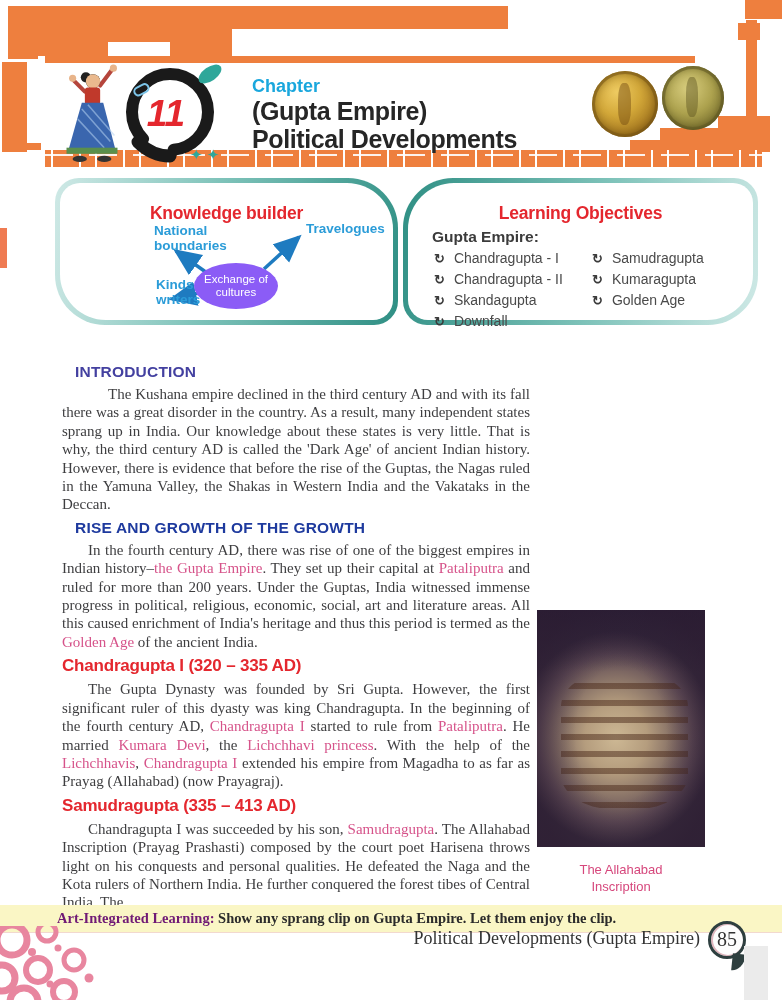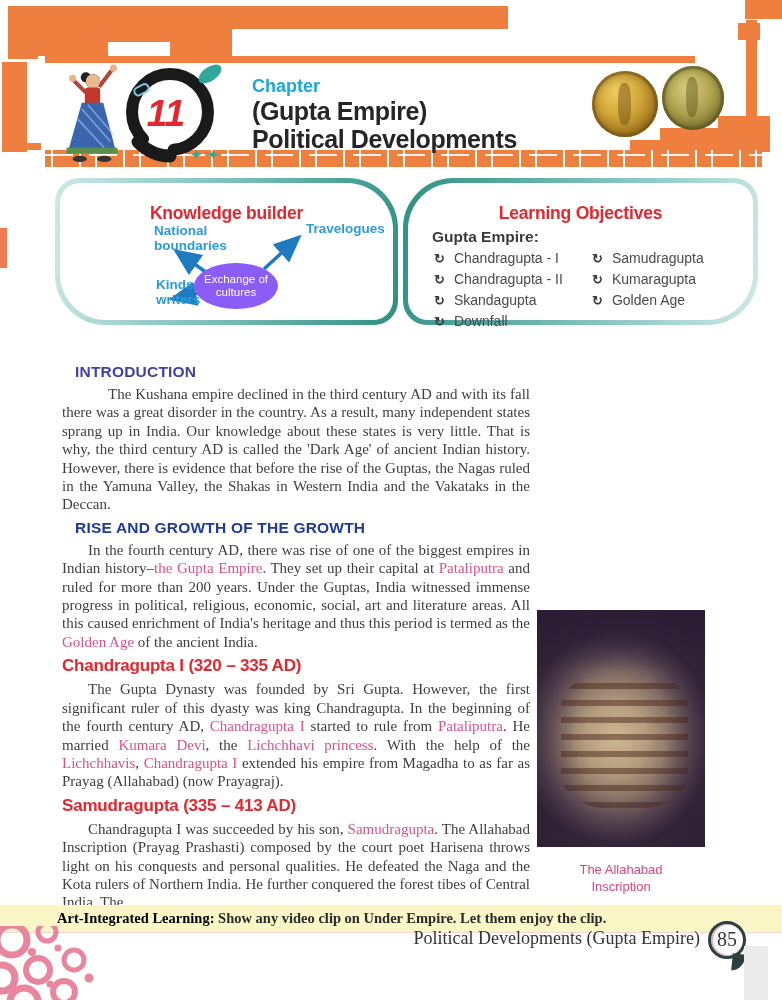--- a/index.html
+++ b/index.html
@@ -100,21 +100,21 @@
   .inscription .vignette{position:absolute;inset:0;
     background:radial-gradient(ellipse at 50% 52%,transparent 38%,rgba(42,26,48,.55) 82%),
                linear-gradient(180deg,rgba(40,28,52,.75) 0%,transparent 26%);}
   .fig-caption{margin-top:14px;text-align:center;font-family:"Liberation Sans",sans-serif;
     font-size:13px;line-height:17px;color:#d6477c;}
 
   
   .ail-strip{position:absolute;left:0;top:905px;width:782px;height:27px;background:#faf6c5;
     border-bottom:1px solid #f2d9cf;display:flex;align-items:center;}
   .ail-strip .txt{margin-left:57px;font-size:14.5px;color:#2b2b2b;font-weight:bold;}
-  .ail-label{color:#000000;font-weight:bold;}
+  .ail-label{color:#701a75;font-weight:bold;}
   .footer-line{position:absolute;left:0;top:928px;width:700px;text-align:right;font-size:18px;color:#333;}
   .page-badge{position:absolute;left:708px;top:921px;width:32px;height:32px;border-radius:50%;
     background:#fdfdfd;border:3px solid #2e3f3f;box-shadow:inset 1px 0 0 1px rgba(170,45,70,.35);
     text-align:center;line-height:31px;font-size:20px;color:#333;}
   .page-badge::after{content:'';position:absolute;right:-2px;bottom:-15px;width:13px;height:17px;
     background:#2e3f3f;border-radius:0 0 100% 0;transform:rotate(6deg);}
   .page-curl{position:absolute;left:744px;top:946px;width:24px;height:54px;background:#ebebeb;}
   .pink-rings{position:absolute;left:-8px;top:926px;}
 </style>
 </head>
@@ -256,21 +256,21 @@
       <div class="vignette"></div>
     </div>
     <div class="fig-caption">
       <div>The Allahabad</div>
       <div>Inscription</div>
     </div>
   </div>
 
   <div class="ail-strip">
     <div class="txt">
-      <span class="ail-label">Art-Integrated Learning:</span><span> Show any video clip on Under  Empire. Let them enjoy the clip.</span>
+      <span class="ail-label">Art-Integrated Learning:</span><span> Show any sprang clip on Gupta  Empire. Let them enjoy the clip.</span>
     </div>
   </div>
 
   <div class="footer-line">Political Developments (Gupta Empire)</div>
   <div class="page-badge">85</div>
   <div class="page-curl"></div>
 
   <svg class="pink-rings" width="140" height="74" viewBox="0 0 140 74">
     <g stroke="#e8869f" fill="none">
       <circle cx="20" cy="14" r="15" stroke-width="7"></circle>

